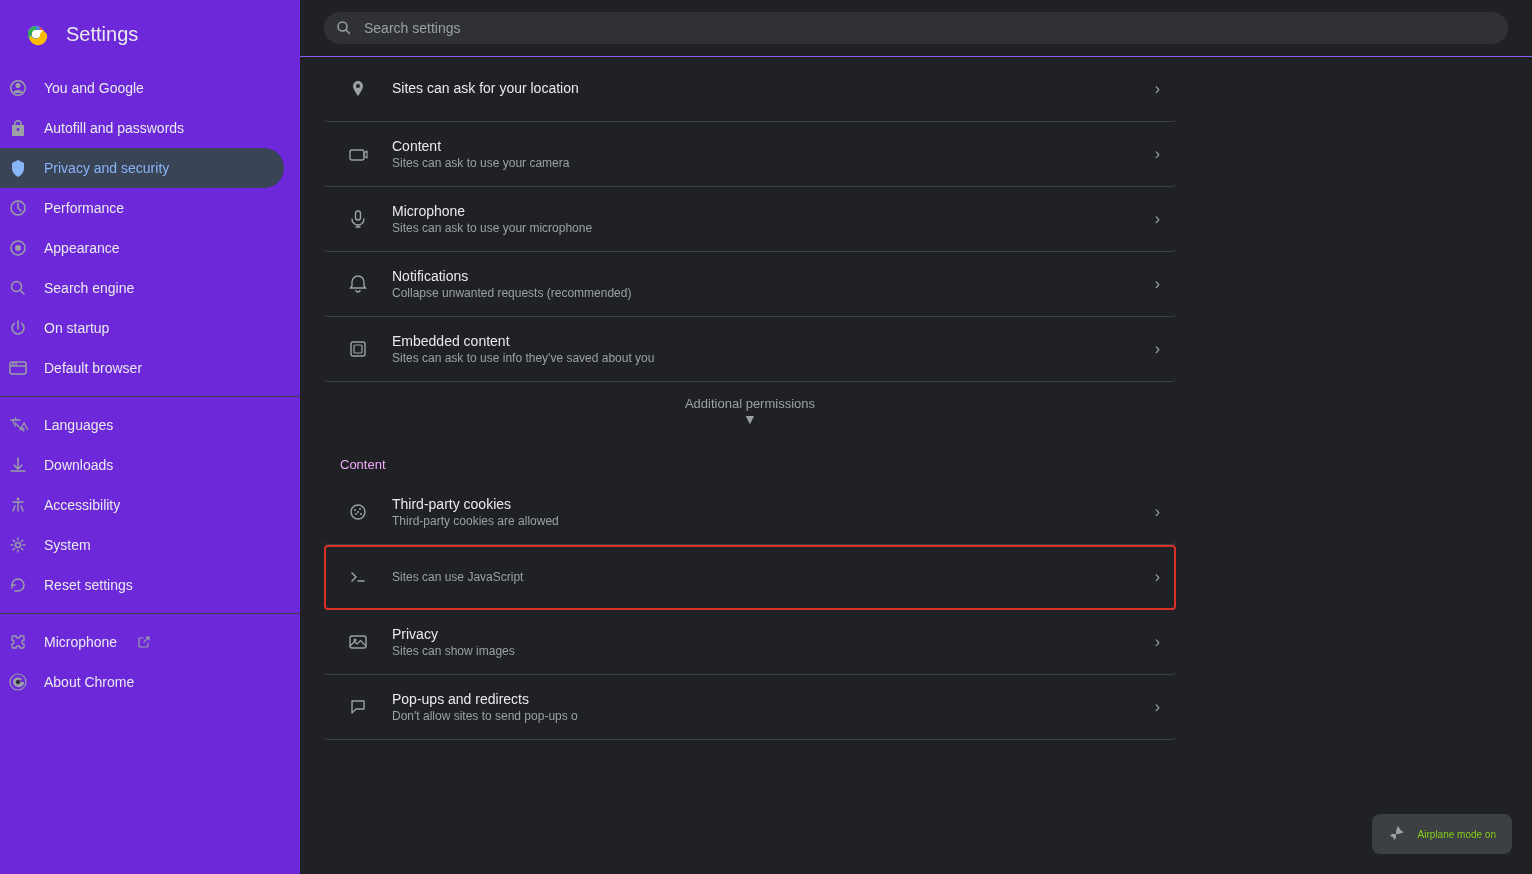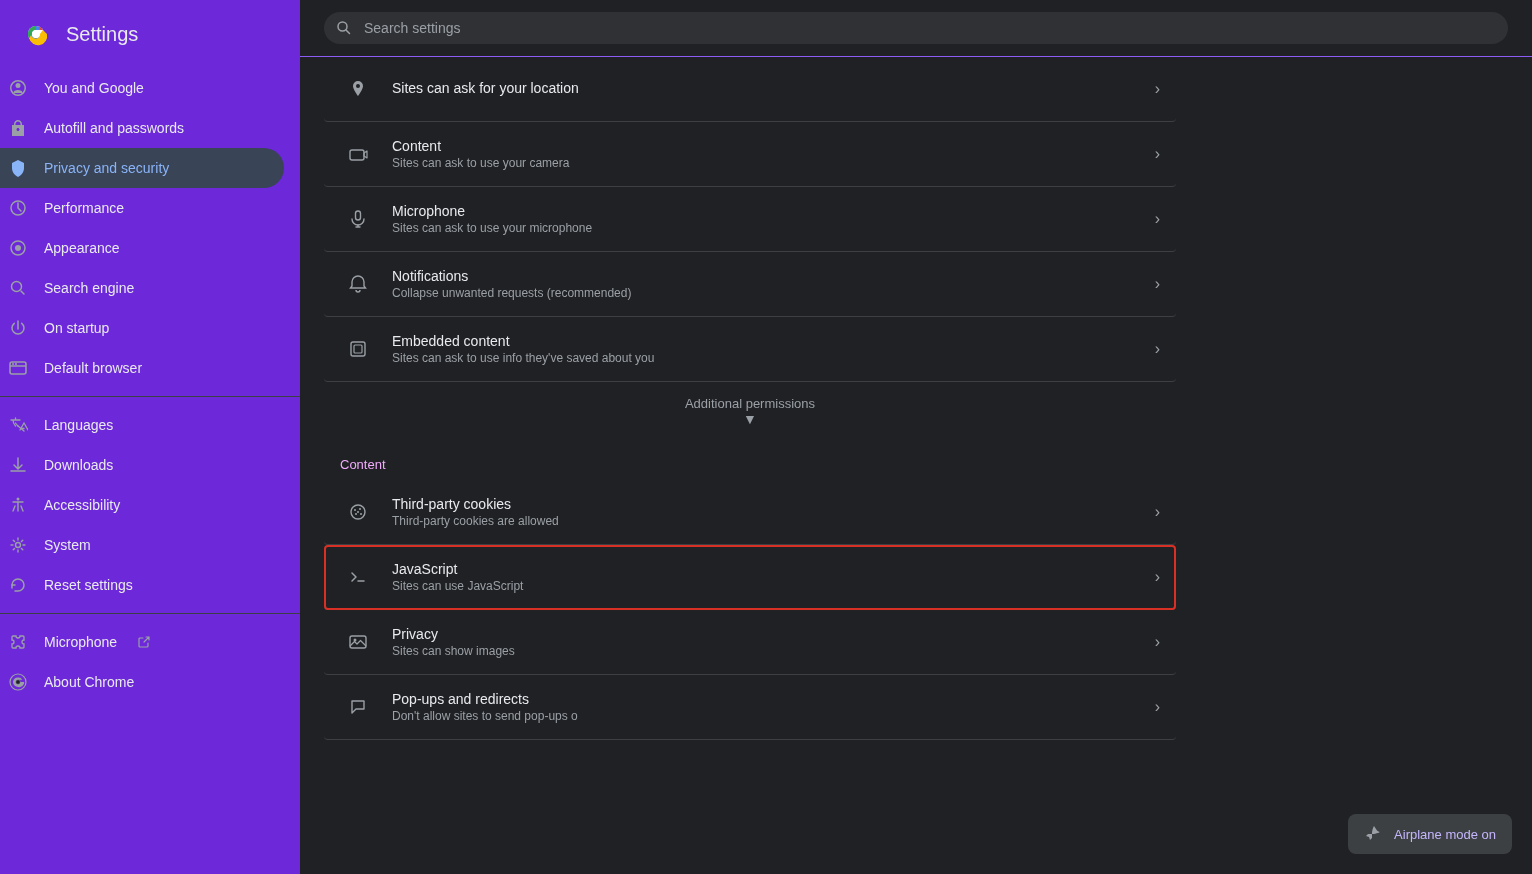--- a/index.html
+++ b/index.html
@@ -519,21 +519,20 @@
     </div>
 
     <div class="settings-row highlighted">
       <span class="settings-row-icon">
         <svg width="20" height="20" viewBox="0 0 20 20" fill="none">
           <path d="M4 6L8 10L4 14" stroke="#9aa0a6" stroke-width="1.5" stroke-linecap="round" stroke-linejoin="round"></path>
           <path d="M10 14h6" stroke="#9aa0a6" stroke-width="1.5" stroke-linecap="round"></path>
         </svg>
       </span>
       <div class="settings-row-content">
-        <div class="settings-row-title">JavaScript</div>
         <div class="settings-row-subtitle">Sites can use JavaScript</div>
       </div>
       <span class="settings-row-arrow">›</span>
     </div>
 
     <div class="settings-row">
       <span class="settings-row-icon">
         <svg width="20" height="20" viewBox="0 0 20 20" fill="none">
           <rect x="2" y="4" width="16" height="12" rx="2" stroke="#9aa0a6" stroke-width="1.4" fill="none"></rect>
           <circle cx="7" cy="8" r="1.5" fill="#9aa0a6"></circle>
@@ -562,14 +561,14 @@
 
   </div>
 </main>
 
 <div style="position:fixed; bottom: 20px; right: 20px; background: #3c4043; border-radius: 8px; padding: 10px 16px; display:flex; align-items:center; gap: 10px; z-index:100;">
   <span>
     <svg width="20" height="20" viewBox="0 0 20 20" fill="none">
       <path d="M10 2c0 0-2 3-2 8h-4l-2 2 3 1 1 3 2-2v-4c5 0 8-2 8-2s-1.5-.5-3-1.5L10 2z" fill="#9aa0a6"></path>
     </svg>
   </span>
-  <span style="font-size:13px; color:#c4b5fd;">Airplane mode on</span>
+  <span style="font-size:10px; color:#84cc16;">Airplane mode on</span>
 </div>
 
 </body></html>

